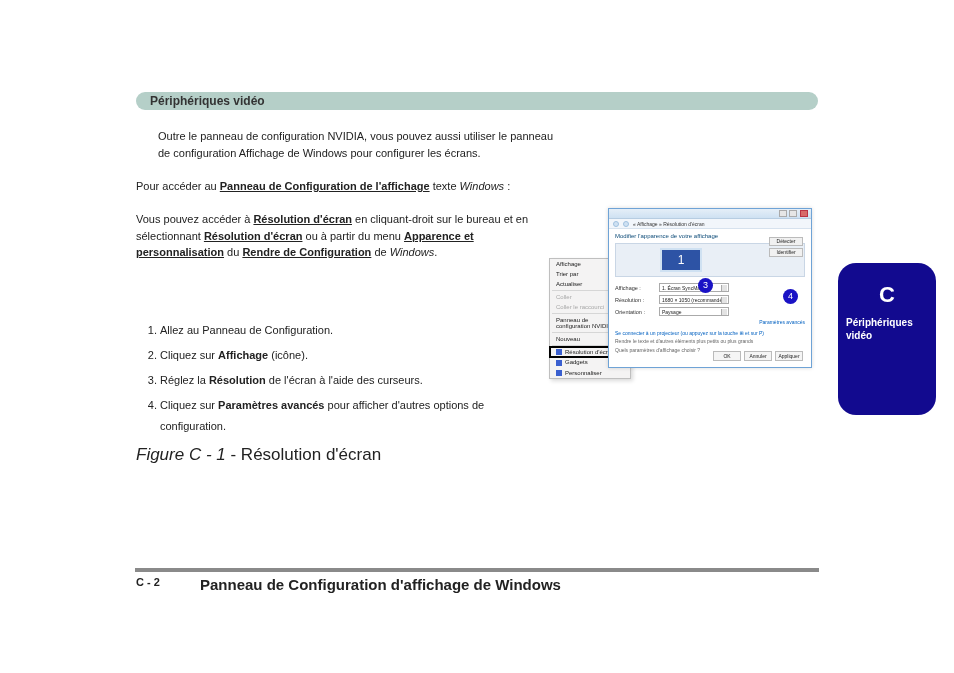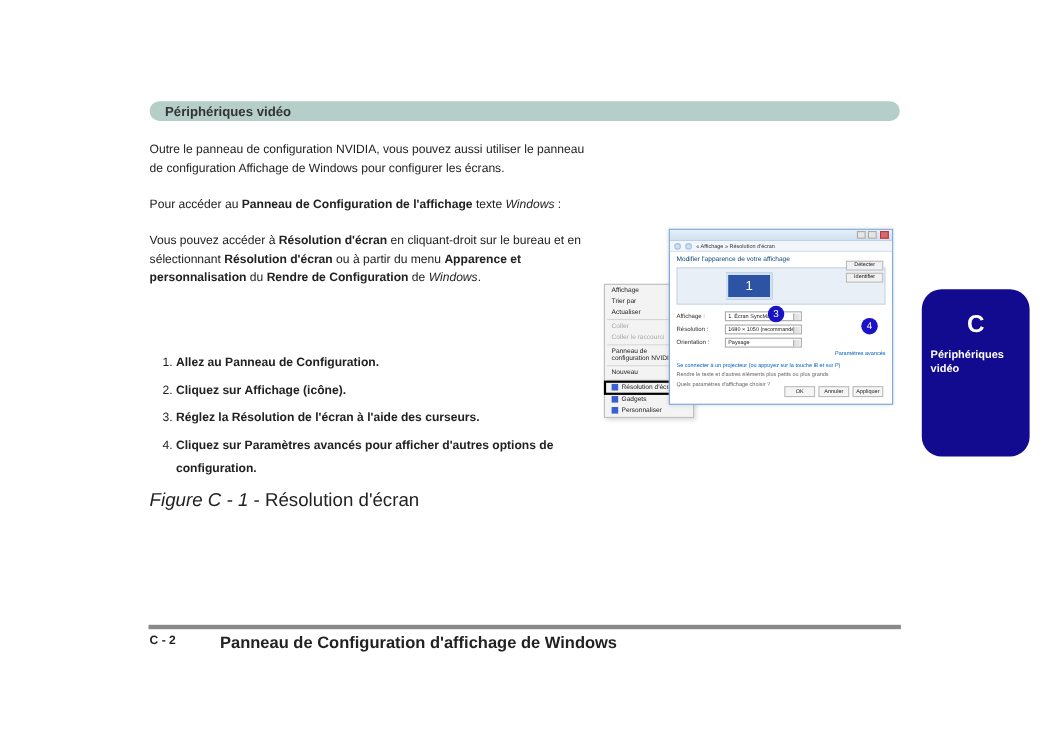--- a/index.html
+++ b/index.html
@@ -29,24 +29,24 @@
     color: #333;
   }
   .body-text {
     position: absolute;
     left: 136px;
     width: 400px;
     font-size: 11px;
     line-height: 1.5;
     color: #222;
   }
-  .body-text b { font-weight: bold; }
-  .para1 { top: 128px; }
+  .body-text b { font-weight: bold; text-decoration: underline; }
+  .para1 { top: 128px; margin-left: 22px; }
   .para2 { top: 178px; }
-  .ol { position: absolute; left: 136px; top: 320px; width: 400px; font-size: 11px; line-height: 1.9; font-weight: bold; }
+  .ol { position: absolute; left: 136px; top: 320px; width: 400px; font-size: 11px; line-height: 1.9; }
   .ol li { margin-left: 24px; margin-bottom: 4px; }
   .ol li::marker { font-weight: normal; }
 
   
   .ctxmenu {
     position: absolute;
     left: 549px;
     top: 258px;
     width: 82px;
     background: #f4f3f3;

